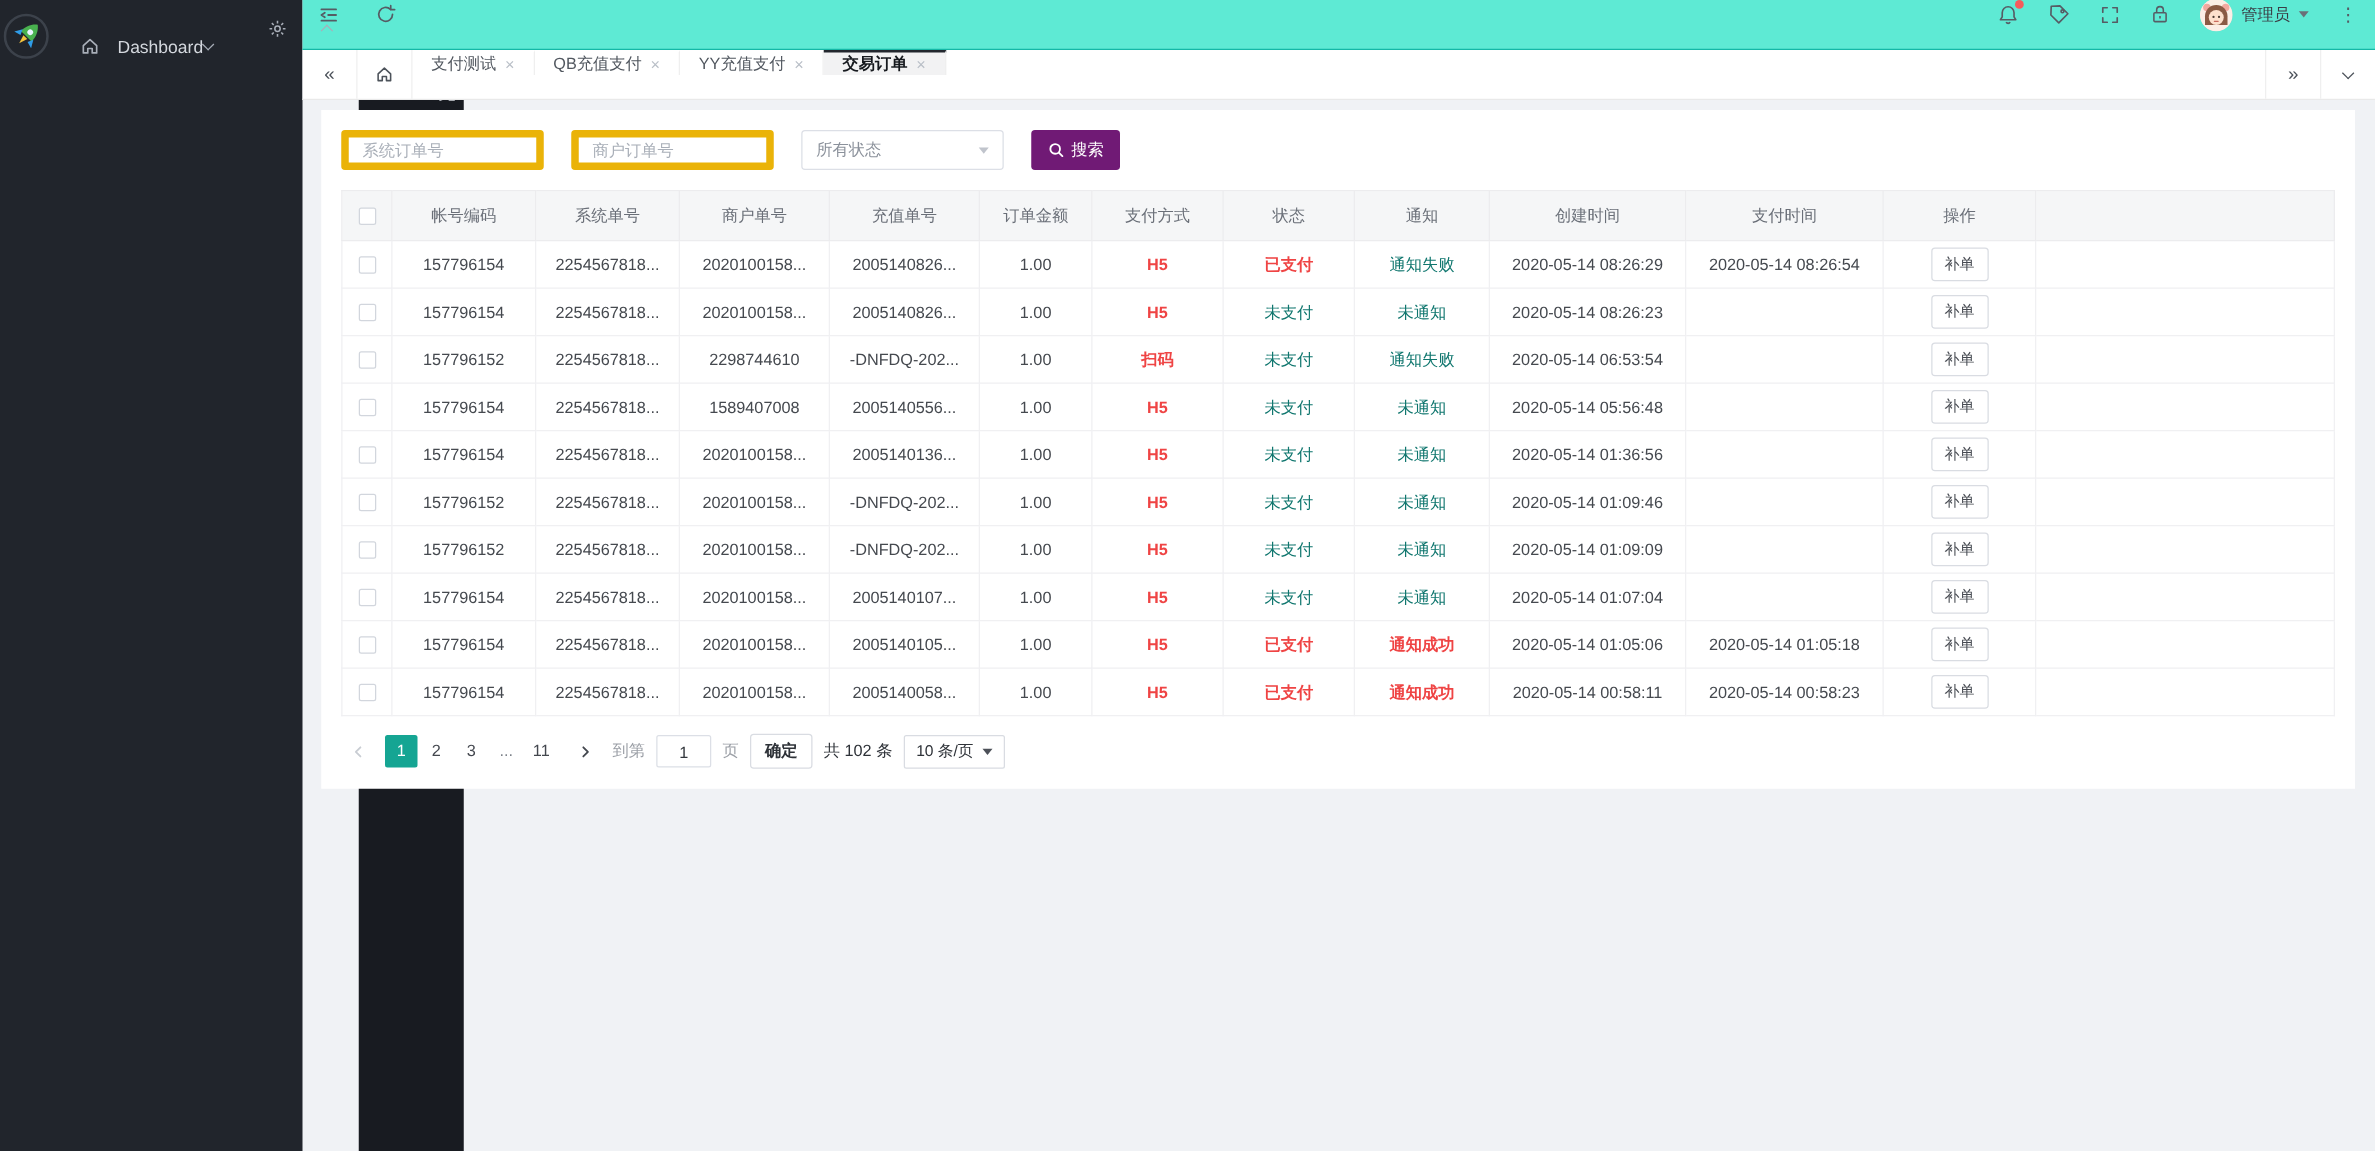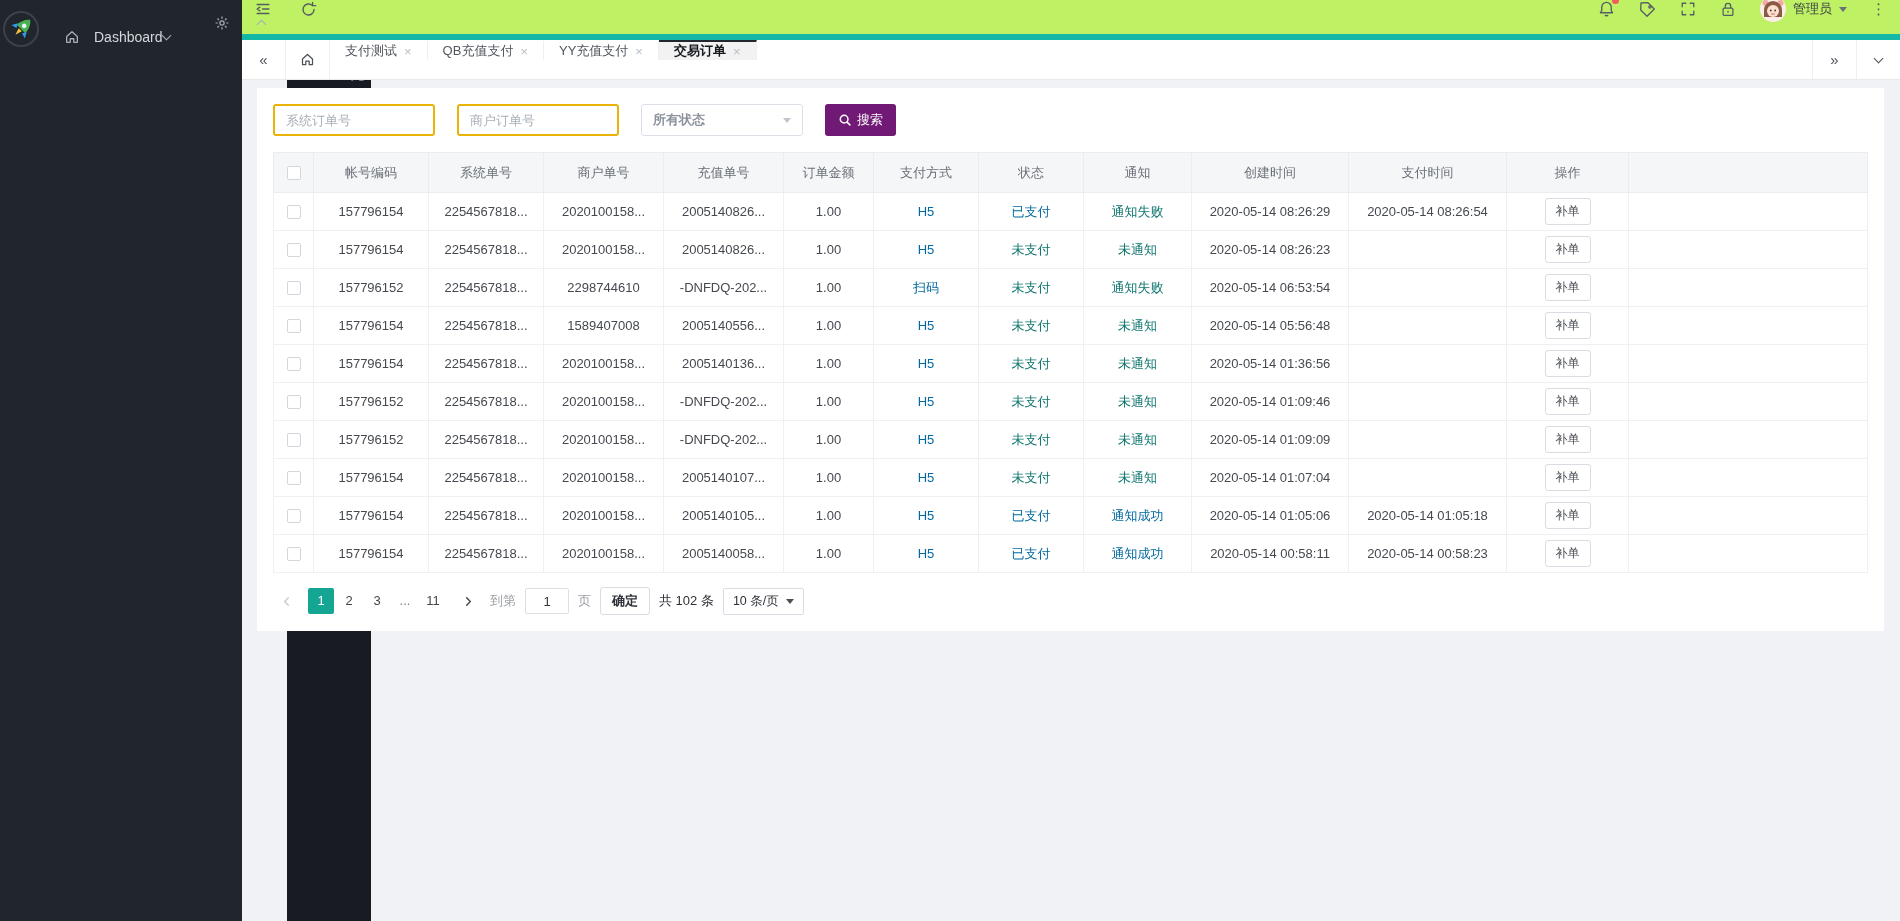--- a/index.html
+++ b/index.html
@@ -20,21 +20,21 @@
   .side-item .chev { color:#a8aeb8; }
   .side-item.first { margin-top:14px; margin-bottom:16px; }
   .submenu { background:#181b21; padding:14px 0 10px; }
   .subitem { height:40px; line-height:40px; padding-left:64px; color:#ccd0d6; font-size:14px; cursor:pointer; }
   .subitem.active { background:#18a28f; color:#fff; }
 
   
   .main { flex:1; display:flex; flex-direction:column; min-width:0; }
 
   
-  .topbar { height:40px; background:#bef264; border-bottom:6px solid #14b8a6; display:flex; align-items:center; justify-content:space-between; padding:0 14px 16px 12px; }
+  .topbar { height:40px; background:#5eead4; border-bottom:1px solid #14b8a6; display:flex; align-items:center; justify-content:space-between; padding:0 14px 16px 12px; }
   .topbar-left { display:flex; align-items:center; gap:28px; color:#565c64; }
   .topbar-right { display:flex; align-items:center; gap:24px; color:#565c64; }
   .icon-btn { display:flex; align-items:center; justify-content:center; cursor:pointer; position:relative; background:none; border:none; padding:0; color:#565c64; }
   .badge-dot { position:absolute; top:-3px; right:-4px; width:7px; height:7px; border-radius:50%; background:#f65b5b; }
   .user-chip { display:flex; align-items:center; gap:7px; cursor:pointer; }
   .avatar { width:26px; height:26px; border-radius:50%; overflow:hidden; background:#f6ddd3; display:flex; align-items:center; justify-content:center; }
   .user-name { font-size:13px; color:#3a3e45; }
   .caret-down { width:0; height:0; border-left:4px solid transparent; border-right:4px solid transparent; border-top:5px solid #6a7078; }
   .kebab { font-size:15px; color:#565c64; letter-spacing:0; }
 
@@ -46,32 +46,32 @@
   .tab { display:flex; align-items:center; gap:7px; padding:0 15px; border-right:1px solid #efefef; font-size:13px; color:#51575f; cursor:pointer; border-top:2px solid transparent; }
   .tab.active { border-top:2px solid #23272e; background:#f2f2f3; color:#16191e; font-weight:bold; }
   .tab-close { color:#b9bfc7; font-size:13px; font-weight:normal; }
   .tab-spacer { flex:1; }
 
   
   .content { flex:1; display:flex; flex-direction:column; min-height:0; }
   .panel { background:#fff; margin:8px 16px 0 15px; padding:16px; }
 
   .search-row { display:flex; align-items:center; gap:22px; margin-bottom:16px; }
-  .text-input { width:162px; height:32px; border:2px solid #eab308; border-radius:3px; padding:0 11px; font-size:13px; color:#333; outline:none; font-family:inherit; }
+  .text-input { width:162px; height:32px; border:6px solid #eab308; border-radius:3px; padding:0 11px; font-size:13px; color:#333; outline:none; font-family:inherit; }
   .text-input::placeholder { color:#a9afb8; }
-  .select-box { width:162px; height:32px; border:1px solid #dcdfe6; border-radius:3px; display:flex; align-items:center; justify-content:space-between; padding:0 11px; font-size:13px; color:#8b919b; cursor:pointer; background:#fff;font-weight:bold; }
+  .select-box { width:162px; height:32px; border:1px solid #dcdfe6; border-radius:3px; display:flex; align-items:center; justify-content:space-between; padding:0 11px; font-size:13px; color:#8b919b; cursor:pointer; background:#fff; }
   .sel-caret { width:0; height:0; border-left:4px solid transparent; border-right:4px solid transparent; border-top:5px solid #c0c4cc; }
   .search-btn { height:32px; background:#701a75; color:#fff; border:none; border-radius:3px; padding:0 13px; font-size:13px; display:flex; align-items:center; gap:5px; cursor:pointer; font-family:inherit; }
 
   
   table { width:100%; border-collapse:collapse; table-layout:fixed; font-size:13px; }
   th { background:#f5f6f7; height:40px; font-weight:normal; color:#6a6f78; border:1px solid #ececee; text-align:center; padding:0 4px; }
   td { height:38px; border:1px solid #f0f0f2; text-align:center; color:#45494f; padding:0 4px; white-space:nowrap; overflow:hidden; background:#fff; }
   .checkbox { width:14px; height:14px; border:1px solid #d2d6dd; border-radius:2px; display:inline-block; background:#fff; vertical-align:middle; cursor:pointer; }
-  .t-green { color:#0369a1; }
+  .t-green { color:#ef4444;font-weight:bold; }
   .t-orange { color:#0f766e; }
   .action-btn { border:1px solid #d9dce2; background:#fff; border-radius:3px; padding:4px 10px; font-size:12px; color:#464a51; cursor:pointer; font-family:inherit; }
 
   
   .pagination { display:flex; align-items:center; margin-top:14px; gap:9px; font-size:13px; color:#5a5f66; }
   .page-arrow { width:26px; height:26px; display:flex; align-items:center; justify-content:center; cursor:pointer; background:none; border:none; }
   .page-arrow.disabled { color:#c9cdd3; }
   .page-arrow.enabled { color:#43474e; }
   .page-btn { min-width:26px; height:26px; line-height:26px; text-align:center; cursor:pointer; color:#43474e; padding:0 4px; }
   .page-btn.active { background:#15a593; color:#fff; border-radius:2px; }

